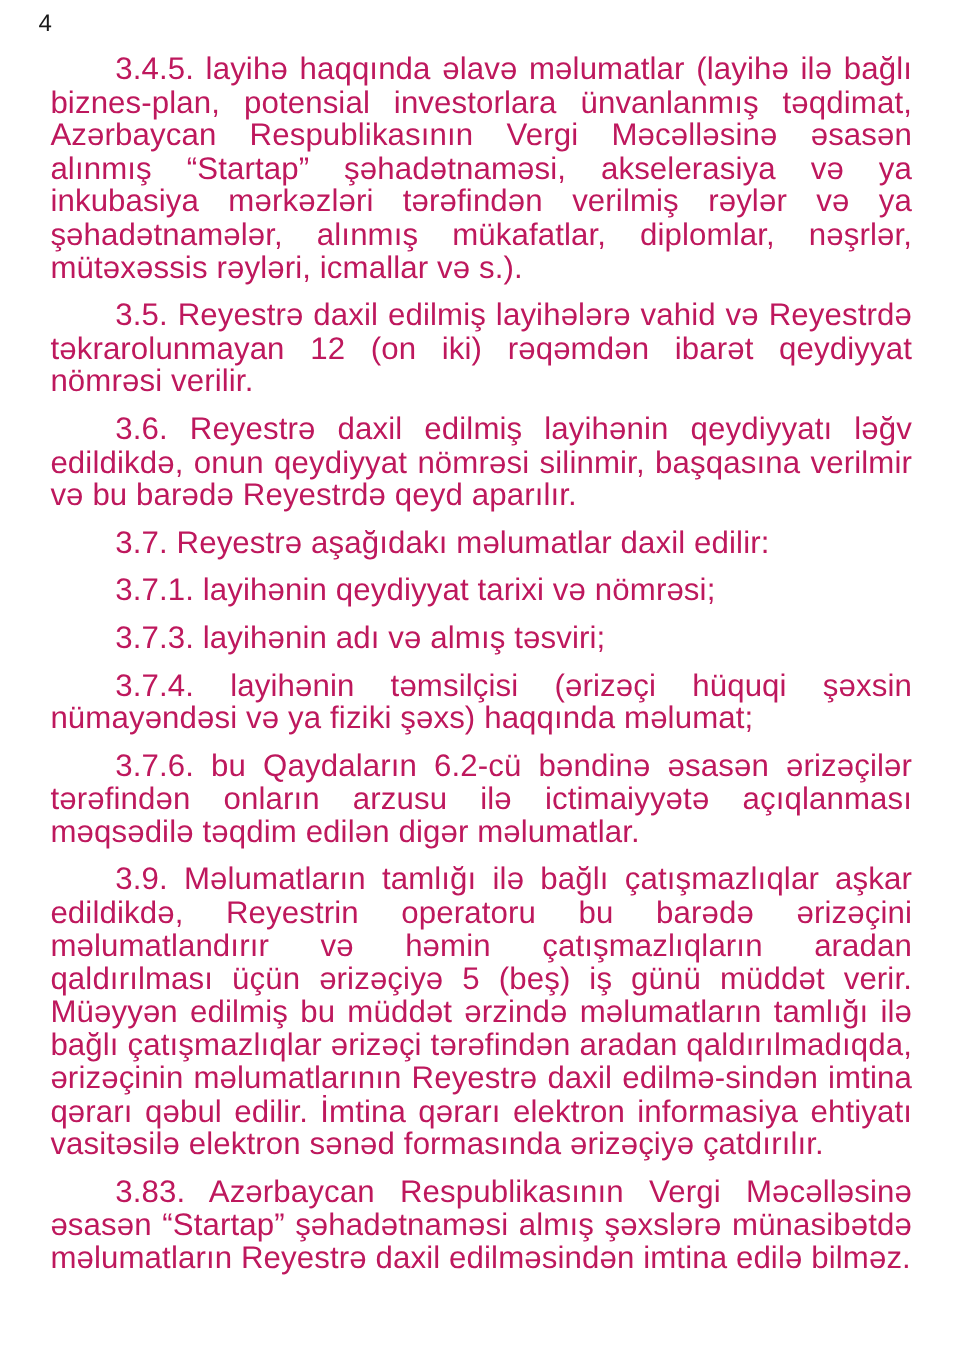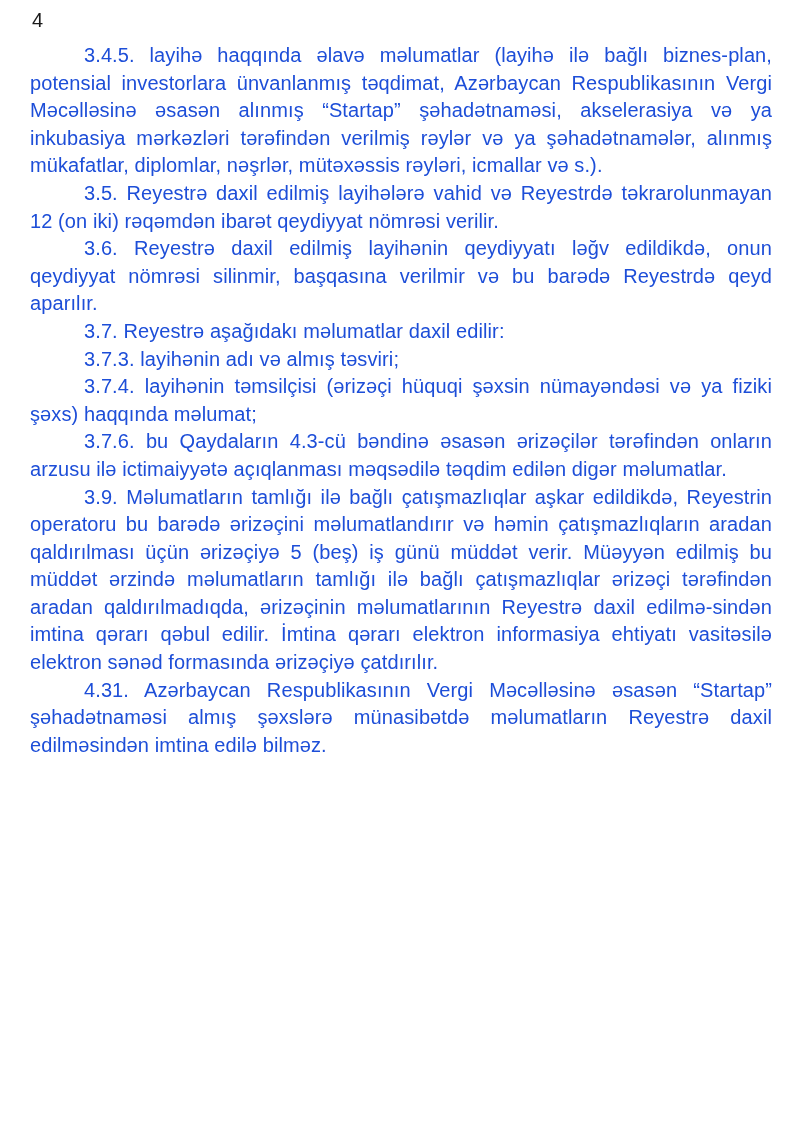--- a/index.html
+++ b/index.html
@@ -18,40 +18,41 @@
     padding: 8px 28px 0 30px;
     overflow: hidden;
   }
   .page-number {
     font-size: 20px;
     line-height: 24px;
     margin: 0 0 10px 2px;
     color: #1a1a1a;
   }
   .content p {
-    margin: 0;
+    margin: 12px;
     padding: 0;
-    font-size: 20px;
+    font-size: 26px;
     line-height: 27.6px;
     text-align: justify;
     text-indent: 54px;
     letter-spacing: 0.1px;
-    color: #1d4ed8;
+    color: #be185d;
   }
 </style>
 </head>
 <body>
 
 <div class="page">
   <div class="page-number">4</div>
 
   <div class="content">
     <p>3.4.5. layihə haqqında əlavə məlumatlar (layihə ilə bağlı biznes-plan, potensial investorlara ünvanlanmış təqdimat, Azərbaycan Respublikasının Vergi Məcəlləsinə əsasən alınmış “Startap” şəhadətnaməsi, akselerasiya və ya inkubasiya mərkəzləri tərəfindən verilmiş rəylər və ya şəhadətnamələr, alınmış mükafatlar, diplomlar, nəşrlər, mütəxəssis rəyləri, icmallar və s.).</p>
     <p>3.5. Reyestrə daxil edilmiş layihələrə vahid və Reyestrdə təkrarolunmayan 12 (on iki) rəqəmdən ibarət qeydiyyat nömrəsi verilir.</p>
     <p>3.6. Reyestrə daxil edilmiş layihənin qeydiyyatı ləğv edildikdə, onun qeydiyyat nömrəsi silinmir, başqasına verilmir və bu barədə Reyestrdə qeyd aparılır.</p>
     <p>3.7. Reyestrə aşağıdakı məlumatlar daxil edilir:</p>
+    <p>3.7.1. layihənin qeydiyyat tarixi və nömrəsi;</p>
     <p>3.7.3. layihənin adı və almış təsviri;</p>
     <p>3.7.4. layihənin təmsilçisi (ərizəçi hüquqi şəxsin nümayəndəsi və ya fiziki şəxs) haqqında məlumat;</p>
-    <p>3.7.6. bu Qaydaların 4.3-cü bəndinə əsasən ərizəçilər tərəfindən onların arzusu ilə ictimaiyyətə açıqlanması məqsədilə təqdim edilən digər məlumatlar.</p>
+    <p>3.7.6. bu Qaydaların 6.2-cü bəndinə əsasən ərizəçilər tərəfindən onların arzusu ilə ictimaiyyətə açıqlanması məqsədilə təqdim edilən digər məlumatlar.</p>
     <p>3.9. Məlumatların tamlığı ilə bağlı çatışmazlıqlar aşkar edildikdə, Reyestrin operatoru bu barədə ərizəçini məlumatlandırır və həmin çatışmazlıqların aradan qaldırılması üçün ərizəçiyə 5 (beş) iş günü müddət verir. Müəyyən edilmiş bu müddət ərzində məlumatların tamlığı ilə bağlı çatışmazlıqlar ərizəçi tərəfindən aradan qaldırılmadıqda, ərizəçinin məlumatlarının Reyestrə daxil edilmə-sindən imtina qərarı qəbul edilir. İmtina qərarı elektron informasiya ehtiyatı vasitəsilə elektron sənəd formasında ərizəçiyə çatdırılır.</p>
-    <p>4.31. Azərbaycan Respublikasının Vergi Məcəlləsinə əsasən “Startap” şəhadətnaməsi almış şəxslərə münasibətdə məlumatların Reyestrə daxil edilməsindən imtina edilə bilməz.</p>
+    <p>3.83. Azərbaycan Respublikasının Vergi Məcəlləsinə əsasən “Startap” şəhadətnaməsi almış şəxslərə münasibətdə məlumatların Reyestrə daxil edilməsindən imtina edilə bilməz.</p>
   </div>
 </div>
 
 </body></html>

